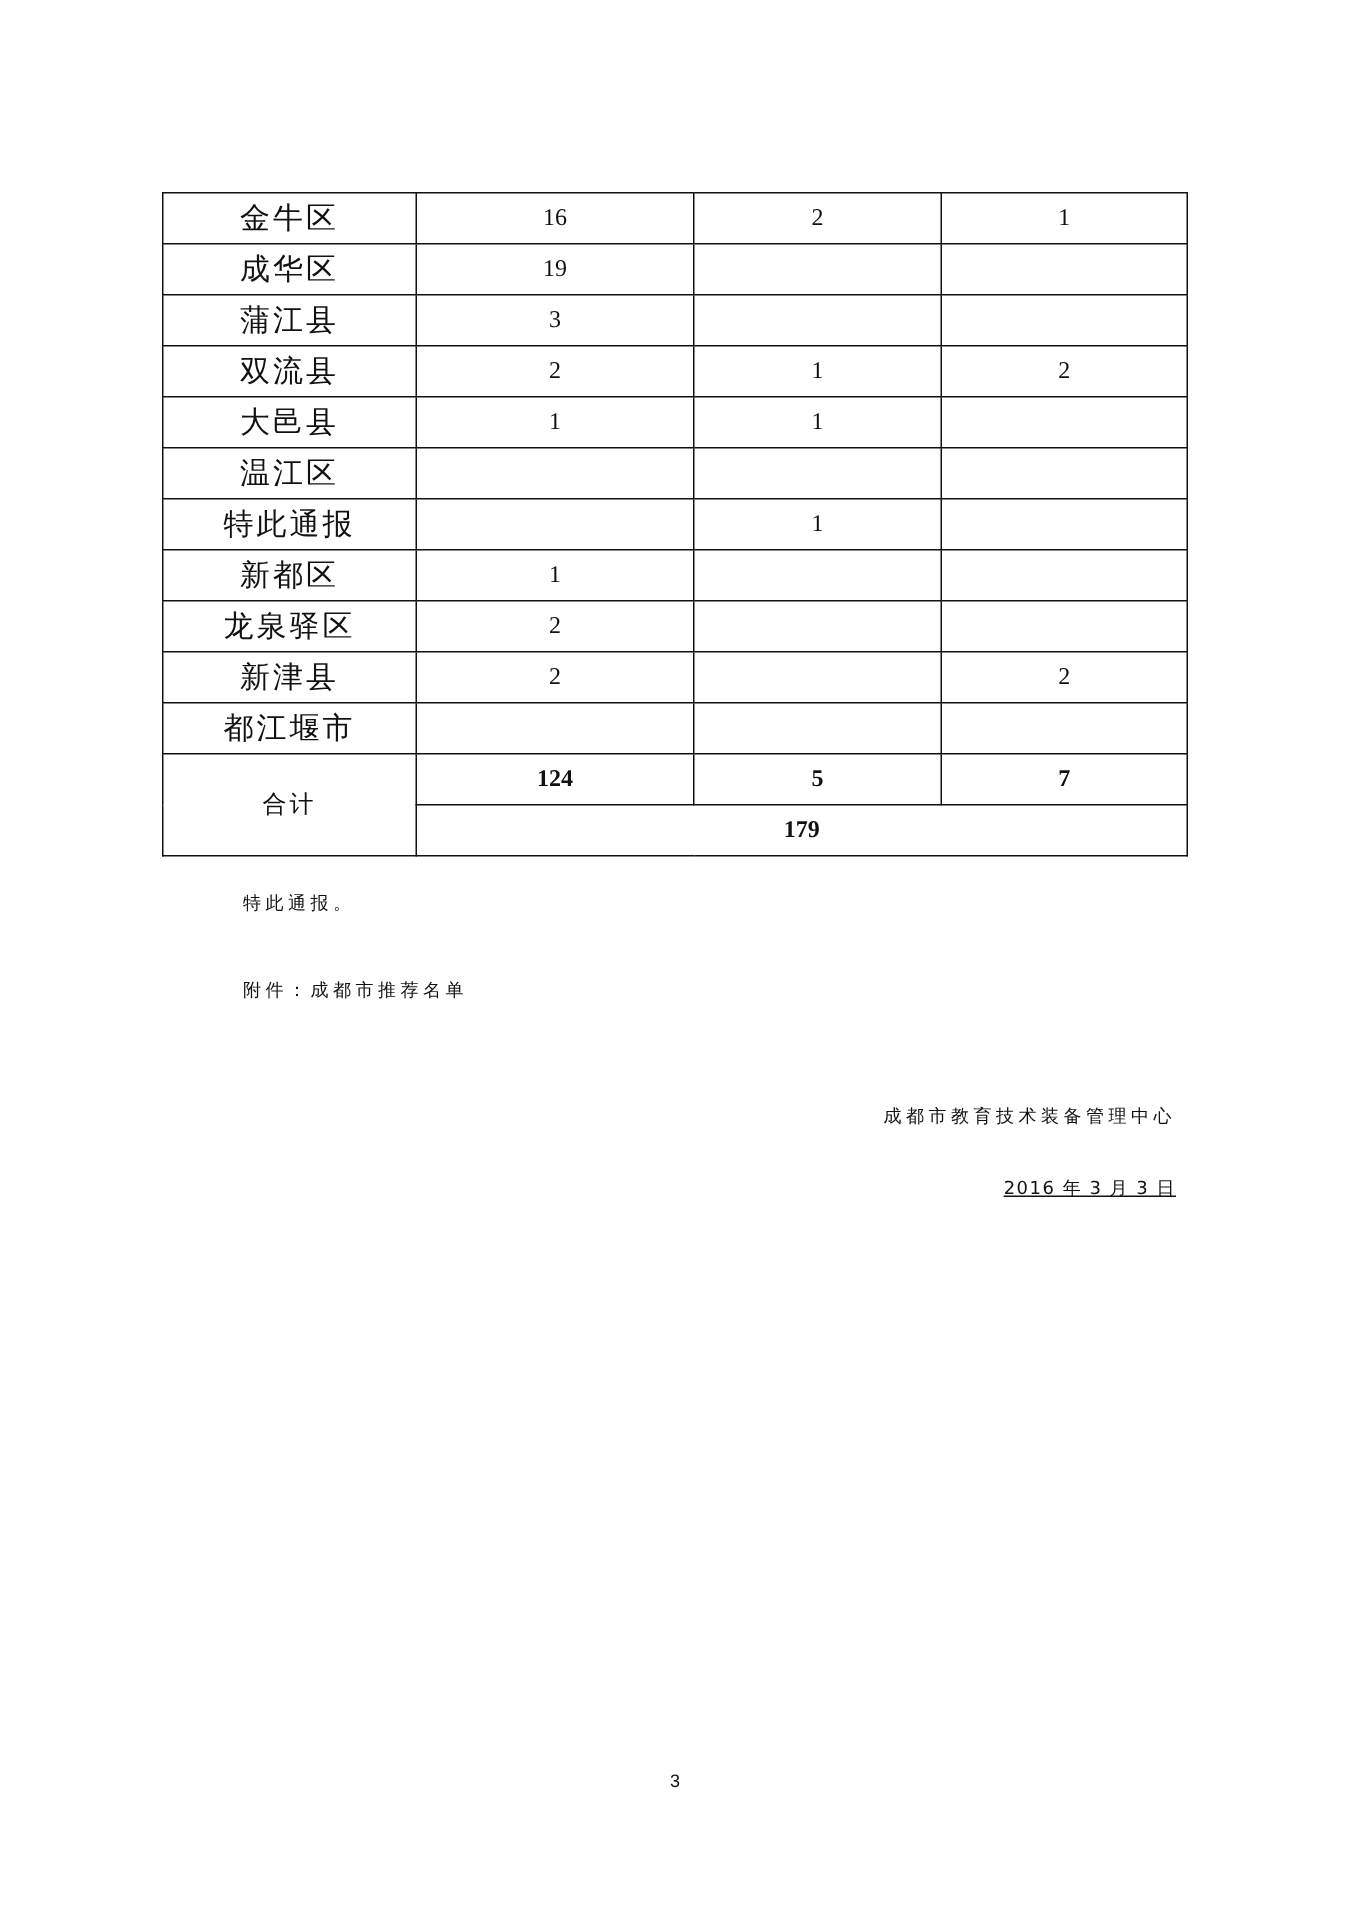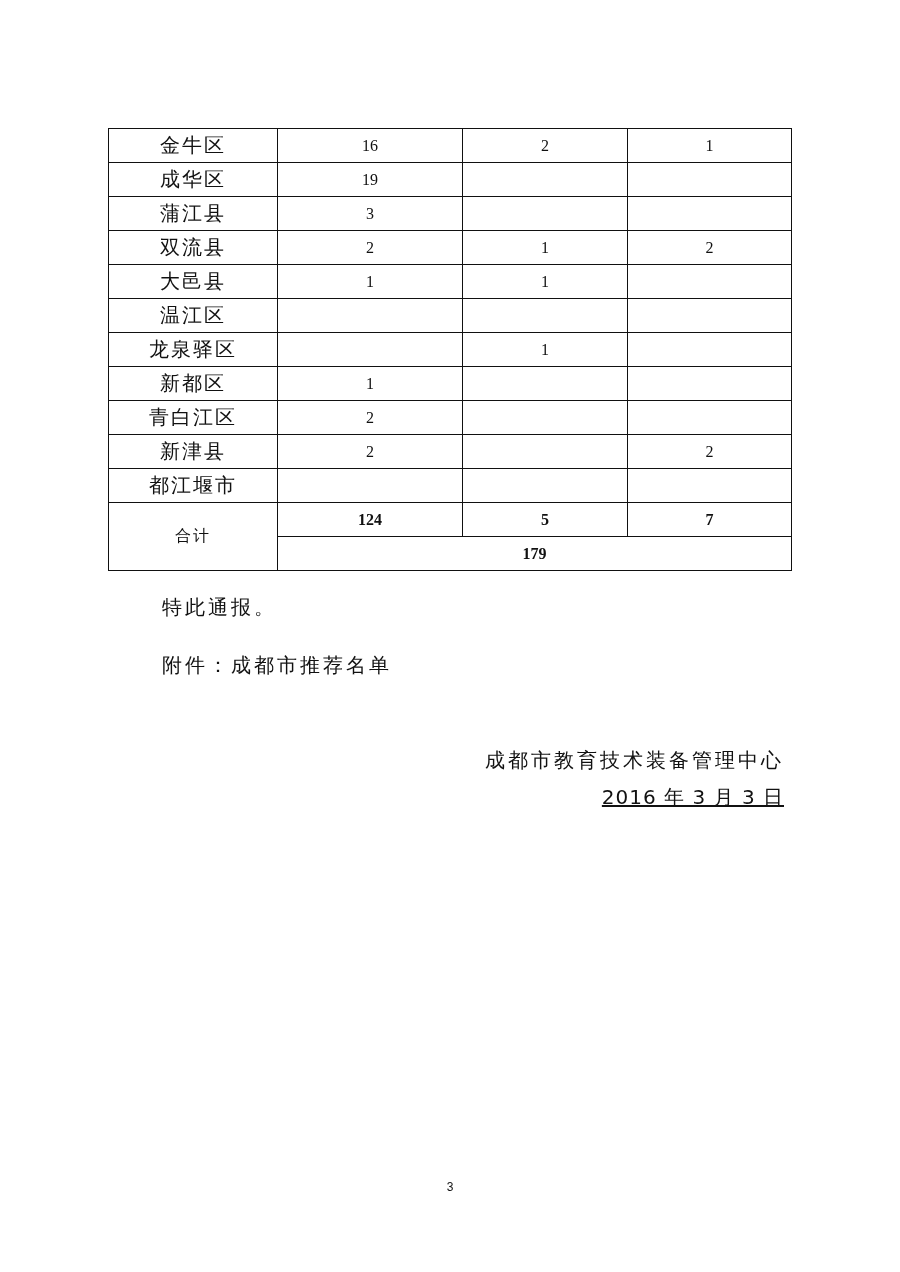--- a/index.html
+++ b/index.html
@@ -4,21 +4,21 @@
 <style>
   html, body { margin:0; padding:0; background:#ffffff; }
   body { width:900px; height:1272px; position:relative; overflow:hidden;
          font-family: "DejaVu Serif", "Liberation Serif", serif; color:#111; }
   table.stats { position:absolute; left:108px; top:128px; border-collapse:collapse; table-layout:fixed; }
   table.stats td { border:1.5px solid #111; height:33px; padding:0; text-align:center; vertical-align:middle;
                    font-size:16px; font-family: "Liberation Serif", "DejaVu Serif", serif; }
   table.stats td.name { font-family: "DejaVu Sans", sans-serif; font-size:20px; letter-spacing:2px; }
   table.stats td.bold { font-weight:bold; }
   td.total-label { font-family: "DejaVu Sans", sans-serif; font-size:22px; font-weight:normal; letter-spacing:2px; }
-  .para { position:absolute; font-family: "DejaVu Sans", sans-serif; font-size:20px; letter-spacing:3px; }
+  .para { position:absolute; font-family: "DejaVu Sans", sans-serif; font-size:12px; letter-spacing:3px; }
   .right { text-align:right; }
   .pageno { position:absolute; left:0; width:900px; top:1180px; text-align:center; font-size:12px;
             font-family:"Liberation Sans", sans-serif; }
 </style>
 </head>
 <body>
 
 <table class="stats">
   <colgroup>
     <col style="width:169px">
@@ -57,33 +57,33 @@
       <td>1</td>
       <td></td>
     </tr>
     <tr>
       <td class="name">温江区</td>
       <td></td>
       <td></td>
       <td></td>
     </tr>
     <tr>
-      <td class="name">龙泉驿区</td>
+      <td class="name">特此通报</td>
       <td></td>
       <td>1</td>
       <td></td>
     </tr>
     <tr>
       <td class="name">新都区</td>
       <td>1</td>
       <td></td>
       <td></td>
     </tr>
     <tr>
-      <td class="name">青白江区</td>
+      <td class="name">龙泉驿区</td>
       <td>2</td>
       <td></td>
       <td></td>
     </tr>
     <tr>
       <td class="name">新津县</td>
       <td>2</td>
       <td></td>
       <td>2</td>
     </tr>
@@ -100,16 +100,16 @@
       <td class="bold">7</td>
     </tr>
     <tr>
       <td class="bold" colspan="3">179</td>
     </tr>
   </tbody>
 </table>
 
 <div class="para" style="left:162px; top:594px;">特此通报。</div>
 <div class="para" style="left:162px; top:652px;">附件：成都市推荐名单</div>
-<div class="para right" style="right:116px; top:736px;margin-top:11px;">成都市教育技术装备管理中心</div>
+<div class="para right" style="right:116px; top:736px;">成都市教育技术装备管理中心</div>
 <div class="para right" style="right:116px; top:784px; letter-spacing:1px;text-decoration:underline;">2016 年 3 月 3 日</div>
 
 <div class="pageno">3</div>
 
 </body></html>

